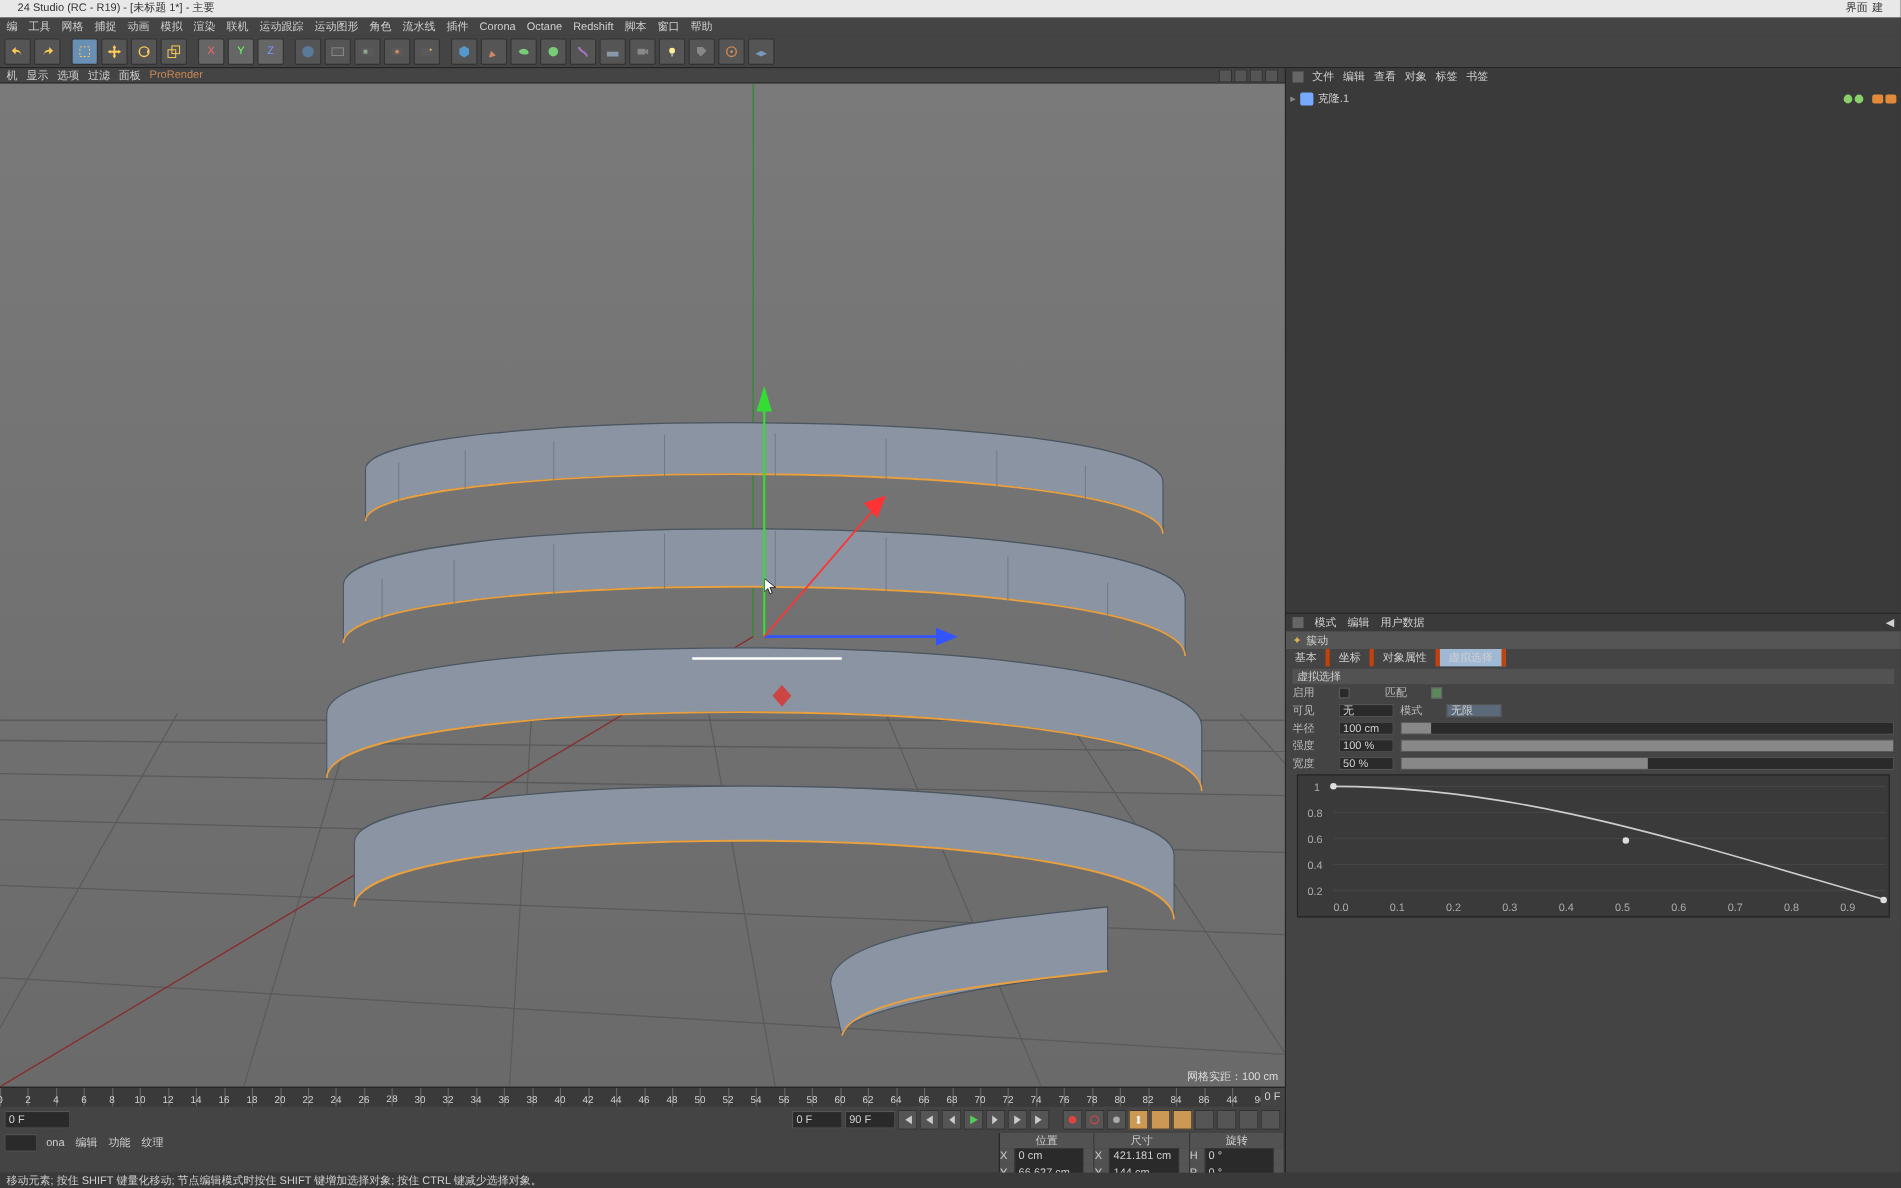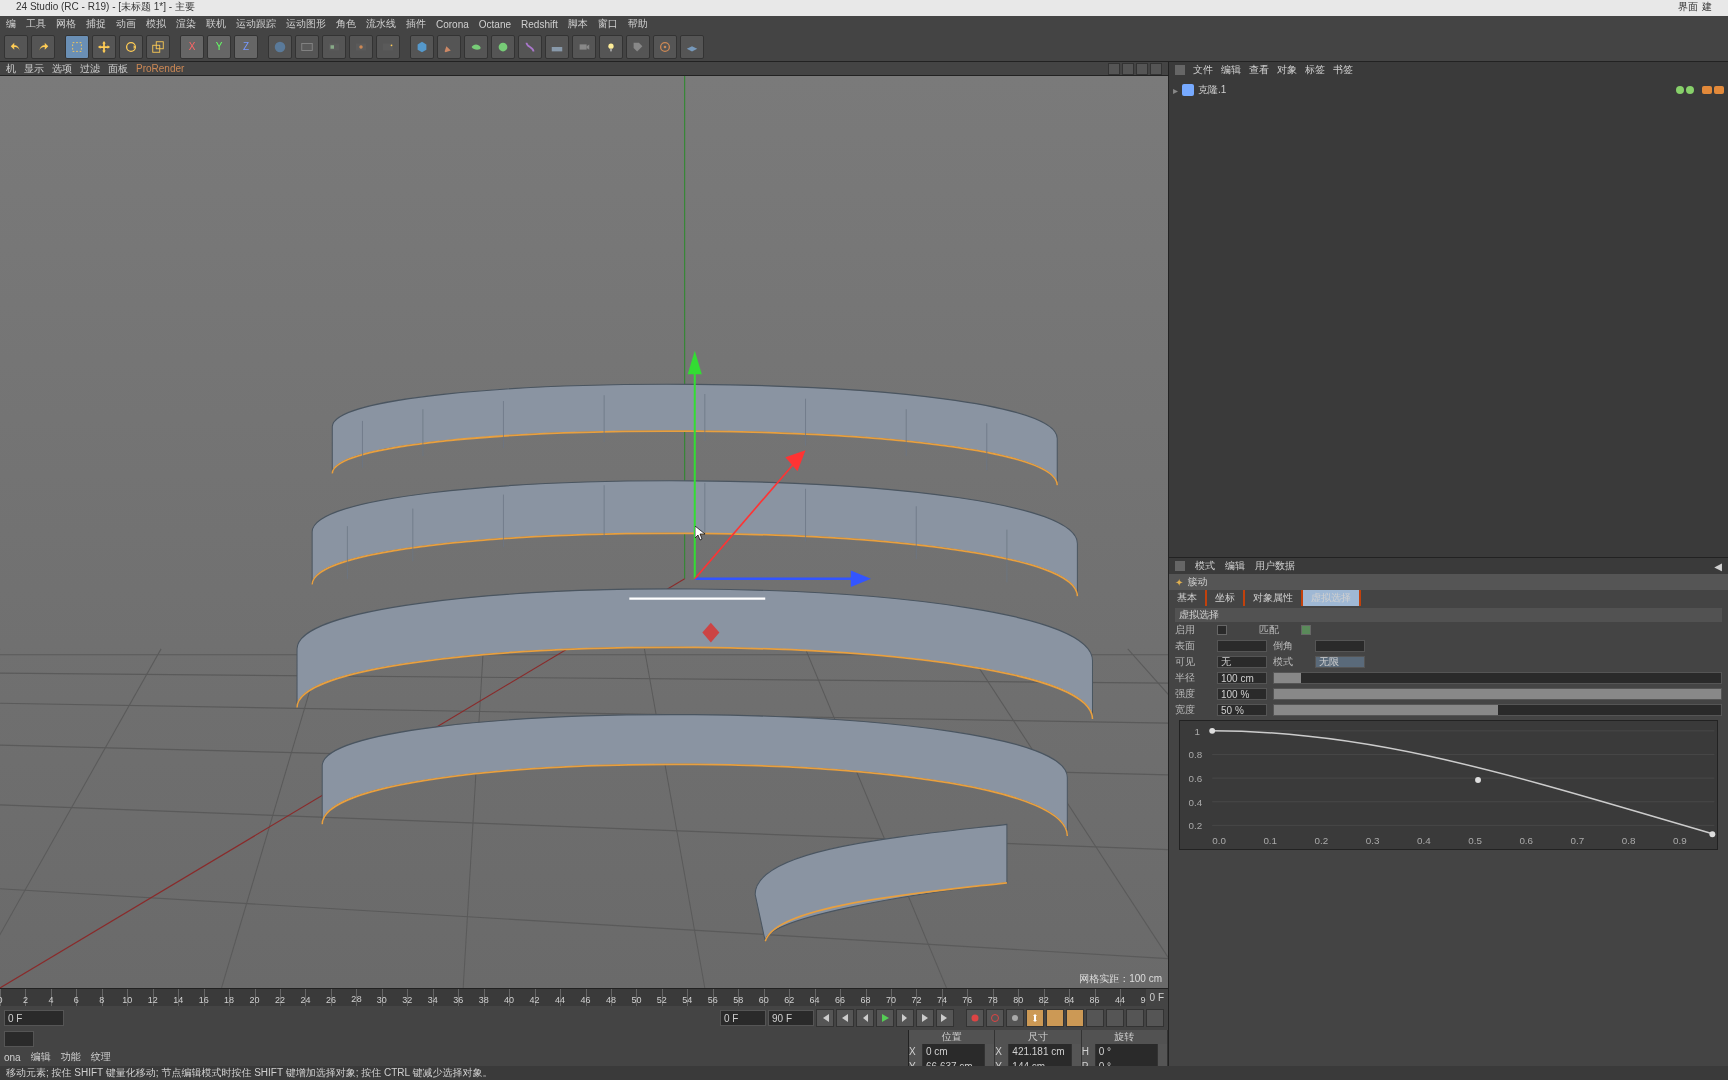--- a/index.html
+++ b/index.html
@@ -39,34 +39,34 @@
 .obj-tree{flex:0 0 480px;background:#3a3a3a;border-bottom:1px solid #222;padding:4px}
 .tree-item{display:flex;align-items:center;gap:4px;height:16px}
 .tree-item .tree-ico{width:12px;height:12px;background:#77aaff;border-radius:2px}
 .tree-item .dots{margin-left:auto;display:flex;gap:2px}
 .tree-item .dots span{width:8px;height:8px;border-radius:4px}
 .attr-header{height:16px;background:#3a3a3a;display:flex;align-items:center;gap:10px;padding:0 6px}
 .attr-header .arrow{margin-left:auto}
 .attr-title{height:16px;background:#555;display:flex;align-items:center;gap:4px;padding:0 6px}
 .attr-title .plus{color:#e0b050}
 .attr-tabs{height:16px;display:flex}
-.attr-tab{padding:0 8px;display:flex;align-items:center;background:#444;border-right:2px solid #c2410c}
+.attr-tab{padding:0 8px;display:flex;align-items:center;background:#444;border-right:4px solid #c2410c}
 .attr-tab.active{background:#9fb8d4;color:#222}
 .attr-section{padding:2px 6px;background:#444}
 .attr-section-title{height:14px;background:#525252;padding:0 4px;display:flex;align-items:center}
 .attr-row{display:flex;align-items:center;height:16px;gap:6px;padding:1px 0}
 .attr-label{width:36px;text-align:left;color:#bbb}
 .attr-field{height:12px;background:#2a2a2a;border:1px solid #555;padding:0 3px;display:flex;align-items:center}
 .attr-check{width:10px;height:10px;background:#2a2a2a;border:1px solid #666}
 .slider-track{height:12px;background:#2a2a2a;border:1px solid #555;flex:1;position:relative}
 .slider-fill{position:absolute;left:0;top:0;bottom:0;background:#888}
 .curve-editor{height:130px;background:#3a3a3a;margin:2px 4px;border:1px solid #222;position:relative}
 .curve-svg{width:100%;height:100%}
 .bottom-bar{height:36px;background:#444;display:flex}
-.bottom-left{flex:1;display:flex;flex-direction:column}
+.bottom-left{flex:1;display:flex;flex-direction:row}
 .bl-row1{display:flex;align-items:center;gap:6px;height:18px;padding:0 4px;background:#444}
 .bl-row2{display:flex;align-items:center;gap:10px;height:18px;padding:0 4px;background:#444}
 .coord-panel{width:260px;background:#444;border-left:1px solid #222;display:flex;flex-direction:column}
 .coord-head{display:flex;height:14px}
 .coord-head div{flex:1;text-align:center;background:#525252;border-right:1px solid #333}
 .coord-row{display:flex;height:15px}
 .coord-cell{display:flex;align-items:center;border-right:1px solid #333}
 .coord-axis{width:14px;text-align:center;background:#525252}
 .coord-val{flex:1;background:#2a2a2a;padding:0 3px}
 .coord-spin{width:10px;background:#555}
@@ -618,30 +618,20 @@
     <div class="attr-section">
       <div class="attr-section-title">虚拟选择</div>
       <div class="attr-row">
         <span class="attr-label">启用</span>
         <span class="attr-check"></span>
         <span style="width:20px"></span>
         <span class="attr-label">匹配</span>
         <span class="attr-check" style="background:#5a8a5a"></span>
       </div>
       <div class="attr-row">
-        <span class="attr-label">表面</span>
-        <div class="attr-field" style="width:50px">
-            <span></span>
-          </div>
-        <span class="attr-label">倒角</span>
-        <div class="attr-field" style="width:50px">
-            <span></span>
-          </div>
-      </div>
-      <div class="attr-row">
         <span class="attr-label">可见</span>
         <div class="attr-field" style="width:50px">
             <span>无</span>
           </div>
         <span class="attr-label">模式</span>
         <div class="attr-field" style="width:50px;background:#5a6a7a">
             <span>无限</span>
           </div>
       </div>
       <div class="attr-row">

